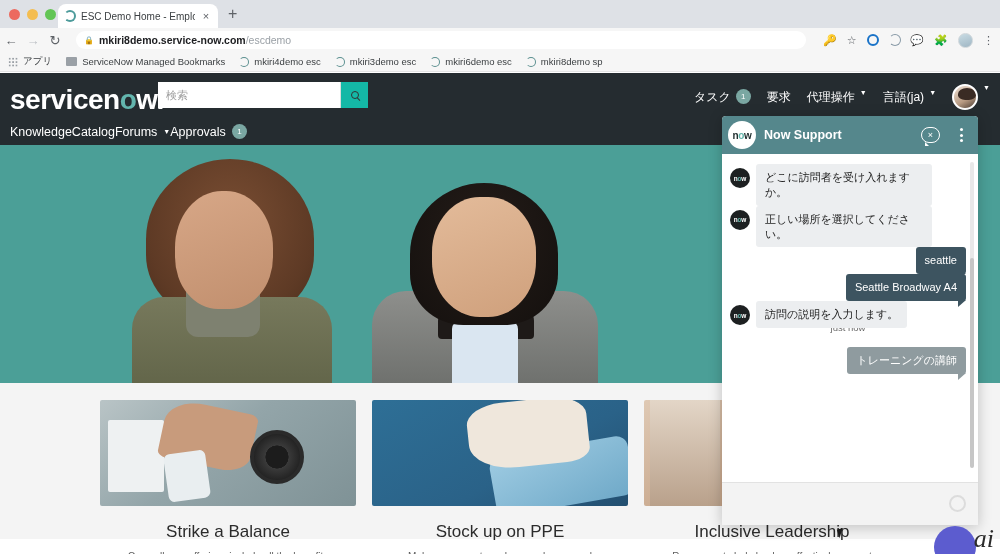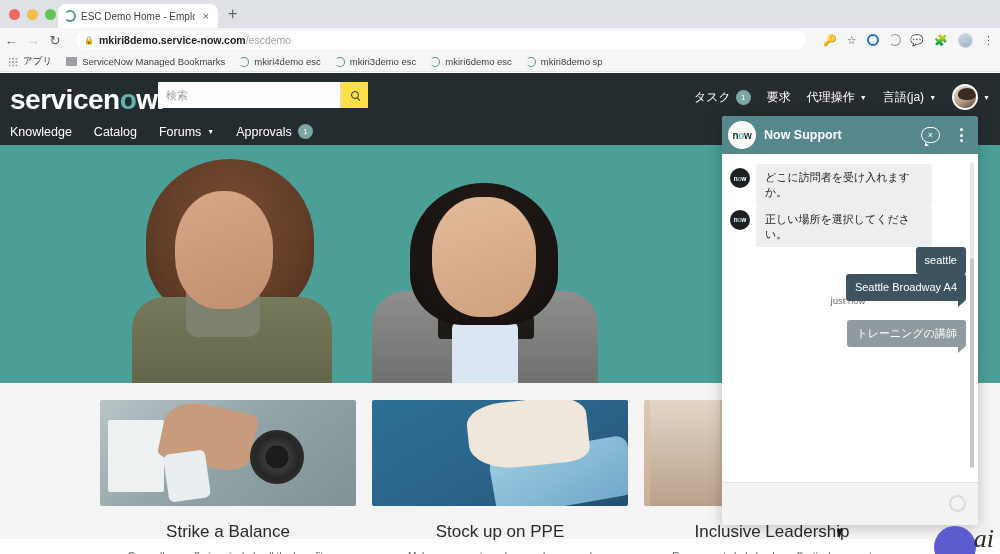--- a/index.html
+++ b/index.html
@@ -103,21 +103,21 @@
     background: #252c30;
   }
   .sn-logo {
     position: absolute; left: 10px; top: 84px;
     font-size: 28px; font-weight: bold; color: #ffffff;
     letter-spacing: -0.5px;
   }
   .sn-logo .o { color: #63b6ae; }
   .sn-search {
     position: absolute; left: 158px; top: 82px; width: 210px; height: 26px;
-    background: #fde047; display: flex; align-items: center;
+    background: #14b8a6; display: flex; align-items: center;
   }
   .sn-search input {
     flex: 1; border: 0; outline: none; height: 100%;
     padding: 0 8px; font-size: 11px; color: #333;
     font-family: "Liberation Sans", sans-serif;
   }
   .sn-search input::placeholder { color: #9b9b9b; }
   .sn-search-btn {
     width: 28px; height: 100%; display: flex; align-items: center;
     justify-content: center; border-left: 1px solid #dcdcdc;
@@ -130,42 +130,42 @@
     content: ''; position: absolute; width: 1.4px; height: 4px;
     background: #333; right: -2px; bottom: -3px; transform: rotate(-45deg);
   }
 
   .sn-right {
     position: absolute; right: 10px; top: 84px;
     display: flex; align-items: center; gap: 16px;
   }
   .sn-right-item {
     font-size: 12px; color: #ffffff; display: flex;
-    align-items: center; gap: 5px; white-space: nowrap;
+    gap: 5px; white-space: nowrap;
   }
   .badge-round {
     display: inline-flex; align-items: center; justify-content: center;
     width: 15px; height: 15px; border-radius: 50%;
     background: #7aa7a2; color: #ffffff; font-size: 8px;
   }
   .caret { font-size: 7px; color: #ffffff; }
   .user-avatar {
     width: 26px; height: 26px; border-radius: 50%;
     background: linear-gradient(150deg,#f0e3d6 0%,#b79a82 60%,#4a3b32 100%);
     border: 2px solid #ffffff; position: relative; overflow: hidden;
   }
   .user-avatar::after {
     content: ''; position: absolute; left: 4px; top: 2px;
     width: 18px; height: 12px; border-radius: 50% 50% 40% 40%;
     background: #3a2b24;
   }
 
   .sn-nav {
     position: absolute; top: 118px; left: 0; width: 1000px; height: 27px;
-    display: flex; align-items: center; padding-left: 10px; gap: 22px;
+    display: flex; align-items: center; padding-left: 10px; 
   }
   .sn-nav-item {
     font-size: 12.5px; color: #ffffff; display: flex;
     align-items: center; gap: 6px; white-space: nowrap;
   }
 
   
   .hero {
     position: absolute; top: 145px; left: 0; width: 1000px; height: 238px;
     background: #4a9e96; overflow: hidden;
@@ -559,20 +559,24 @@
       <div class="msg-row bot">
         <span class="bot-avatar">n<span class="g">o</span>w</span>
         <div class="bubble bot">正しい場所を選択してください。</div>
       </div>
       <div class="msg-row user">
         <div class="bubble user">seattle</div>
       </div>
       <div class="msg-row user">
         <div class="bubble user">Seattle Broadway A4</div>
       </div>
+      <div class="msg-row bot">
+        <span class="bot-avatar">n<span class="g">o</span>w</span>
+        <div class="bubble bot">訪問の説明を入力します。</div>
+      </div>
       <div class="timestamp">just now</div>
       <div class="msg-row user">
         <div class="bubble user pending">トレーニングの講師</div>
       </div>
       <div class="chat-scrollbar">
           <i></i>
         </div>
     </div>
 
     <div class="chat-footer">

